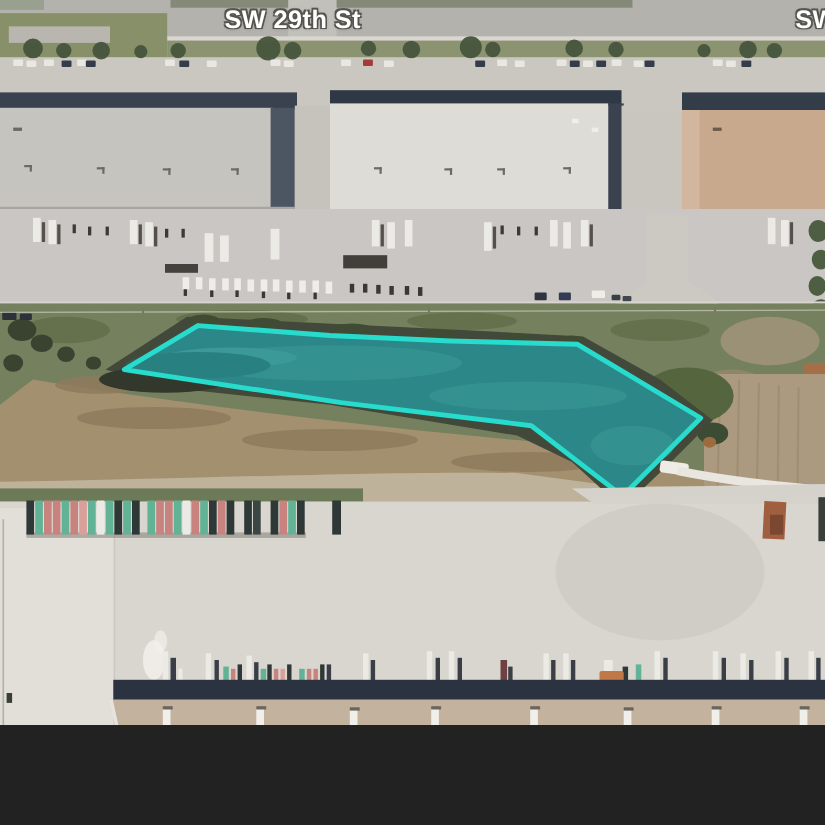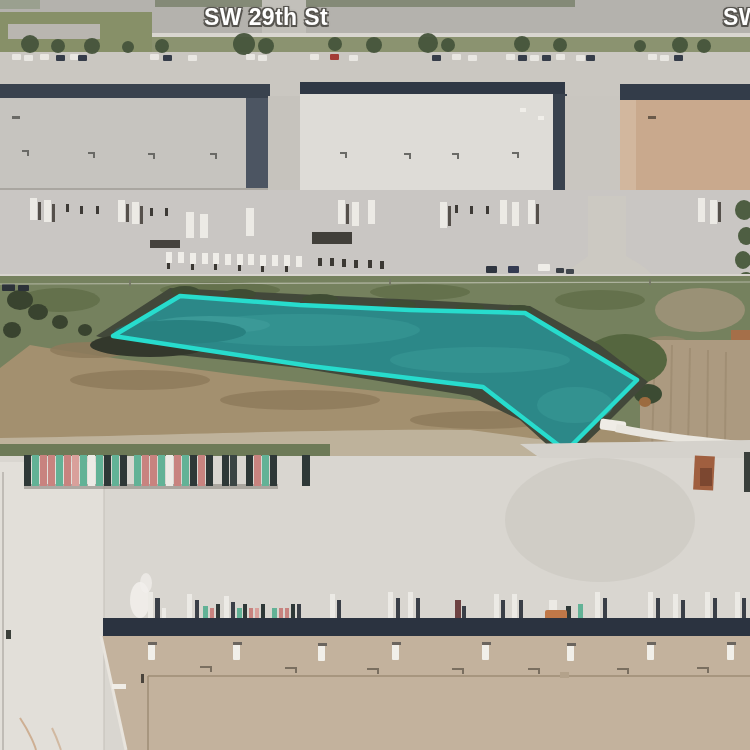--- a/index.html
+++ b/index.html
@@ -1,17 +1,17 @@
 <!DOCTYPE html>
 <html><head>
 <meta charset="utf-8">
 <style>
   html,body{margin:0;padding:0;background:#222;}
   .viewport{
-    position:relative;width:750px;height:750px;overflow:hidden;
+    position:relative;width:750px;height:659px;overflow:hidden;
     font-family:"Liberation Sans",sans-serif;background:#7f1d1d;text-align:right;
   }
   .scene{position:absolute;inset:0;display:block;}
   .street-label{
     position:absolute;color:#fff;font-size:23px;font-weight:700;letter-spacing:.4px;
     white-space:nowrap;user-select:none;
     text-shadow:-1.5px -1.5px 0 #56544f, 1.5px -1.5px 0 #56544f,
                 -1.5px 1.5px 0 #56544f, 1.5px 1.5px 0 #56544f,
                 0 0 3px #56544f;
   }

